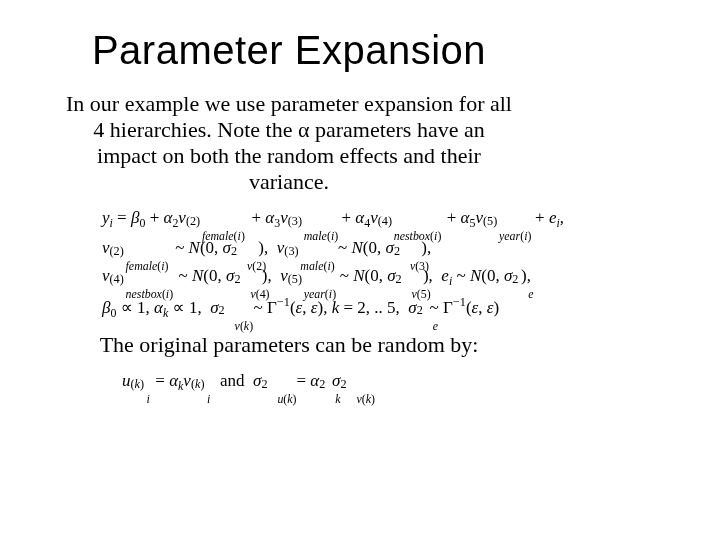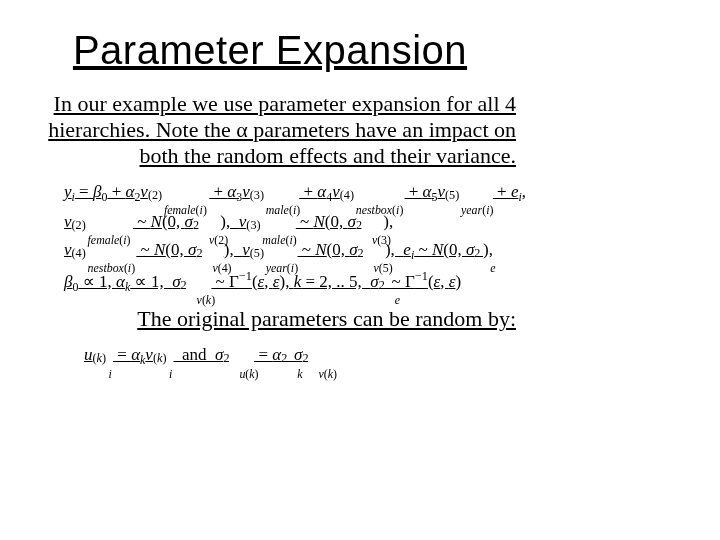--- a/index.html
+++ b/index.html
@@ -9,36 +9,35 @@
     height: 540px;
     background: #fff;
     font-family: "Times New Roman", Times, serif;
     color: #000;
     overflow: hidden;
   }
   .slide {
     box-sizing: border-box;
     width: 576px;
     height: 540px;
-    padding: 18px 60px 20px 24px;
-    text-decoration: underline;
+    padding: 18px 60px 20px 62px;
   }
   .title {
     font-family: Arial, Helvetica, sans-serif;
     font-size: 40px;
     text-align: center;
     margin: 10px 0 18px 0;
     font-weight: 400;
     letter-spacing: 0.5px;
   }
   .para {
     font-size: 22px;
     line-height: 1.18;
     margin: 0 0 10px 0;
-    text-align: right;
+    text-align: center;
   }
   .para.indent {
     margin-left: 10px;
     margin-right: 10px;
   }
   .eqblock {
     font-family: "Times New Roman", Times, serif;
     margin: 6px 0 10px 40px;
     font-size: 17px;
     line-height: 1.55;

